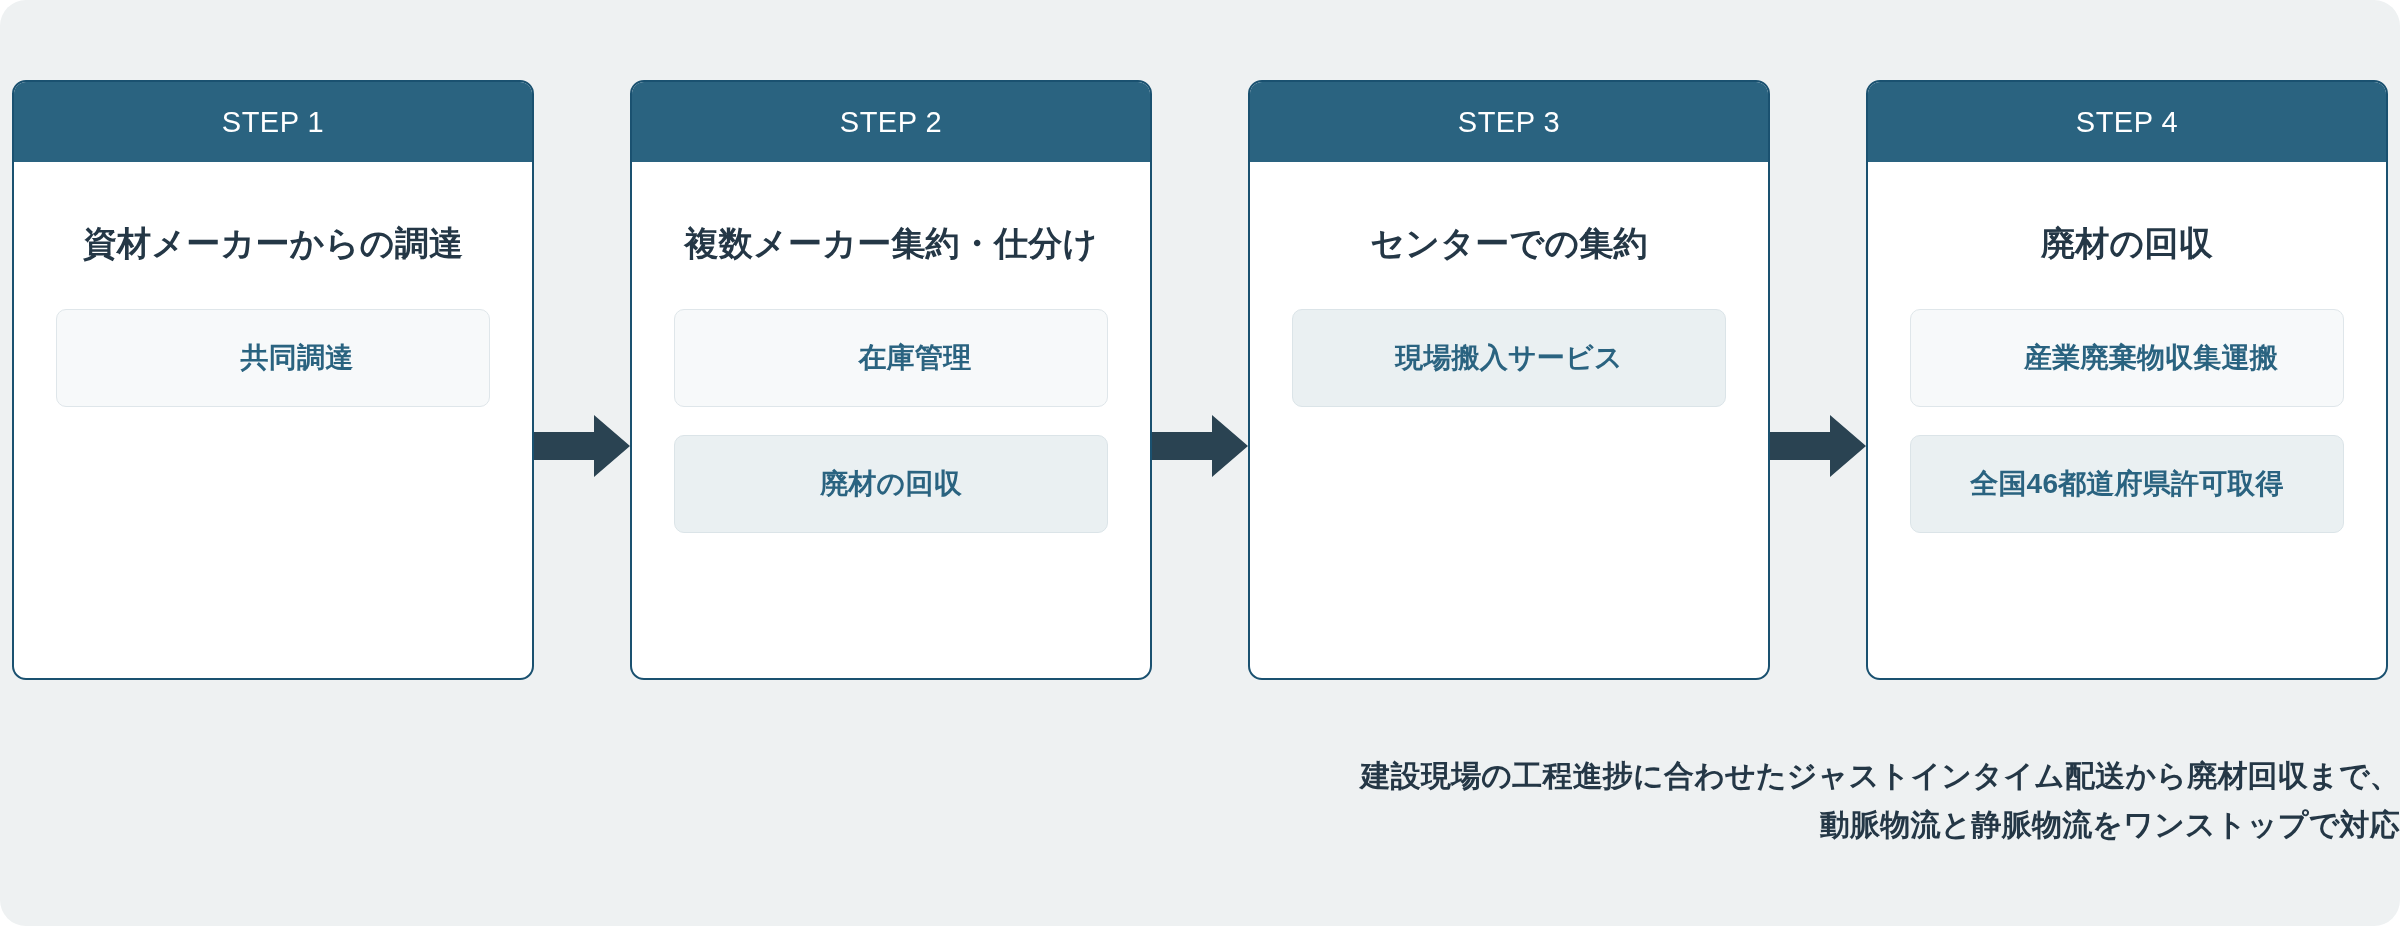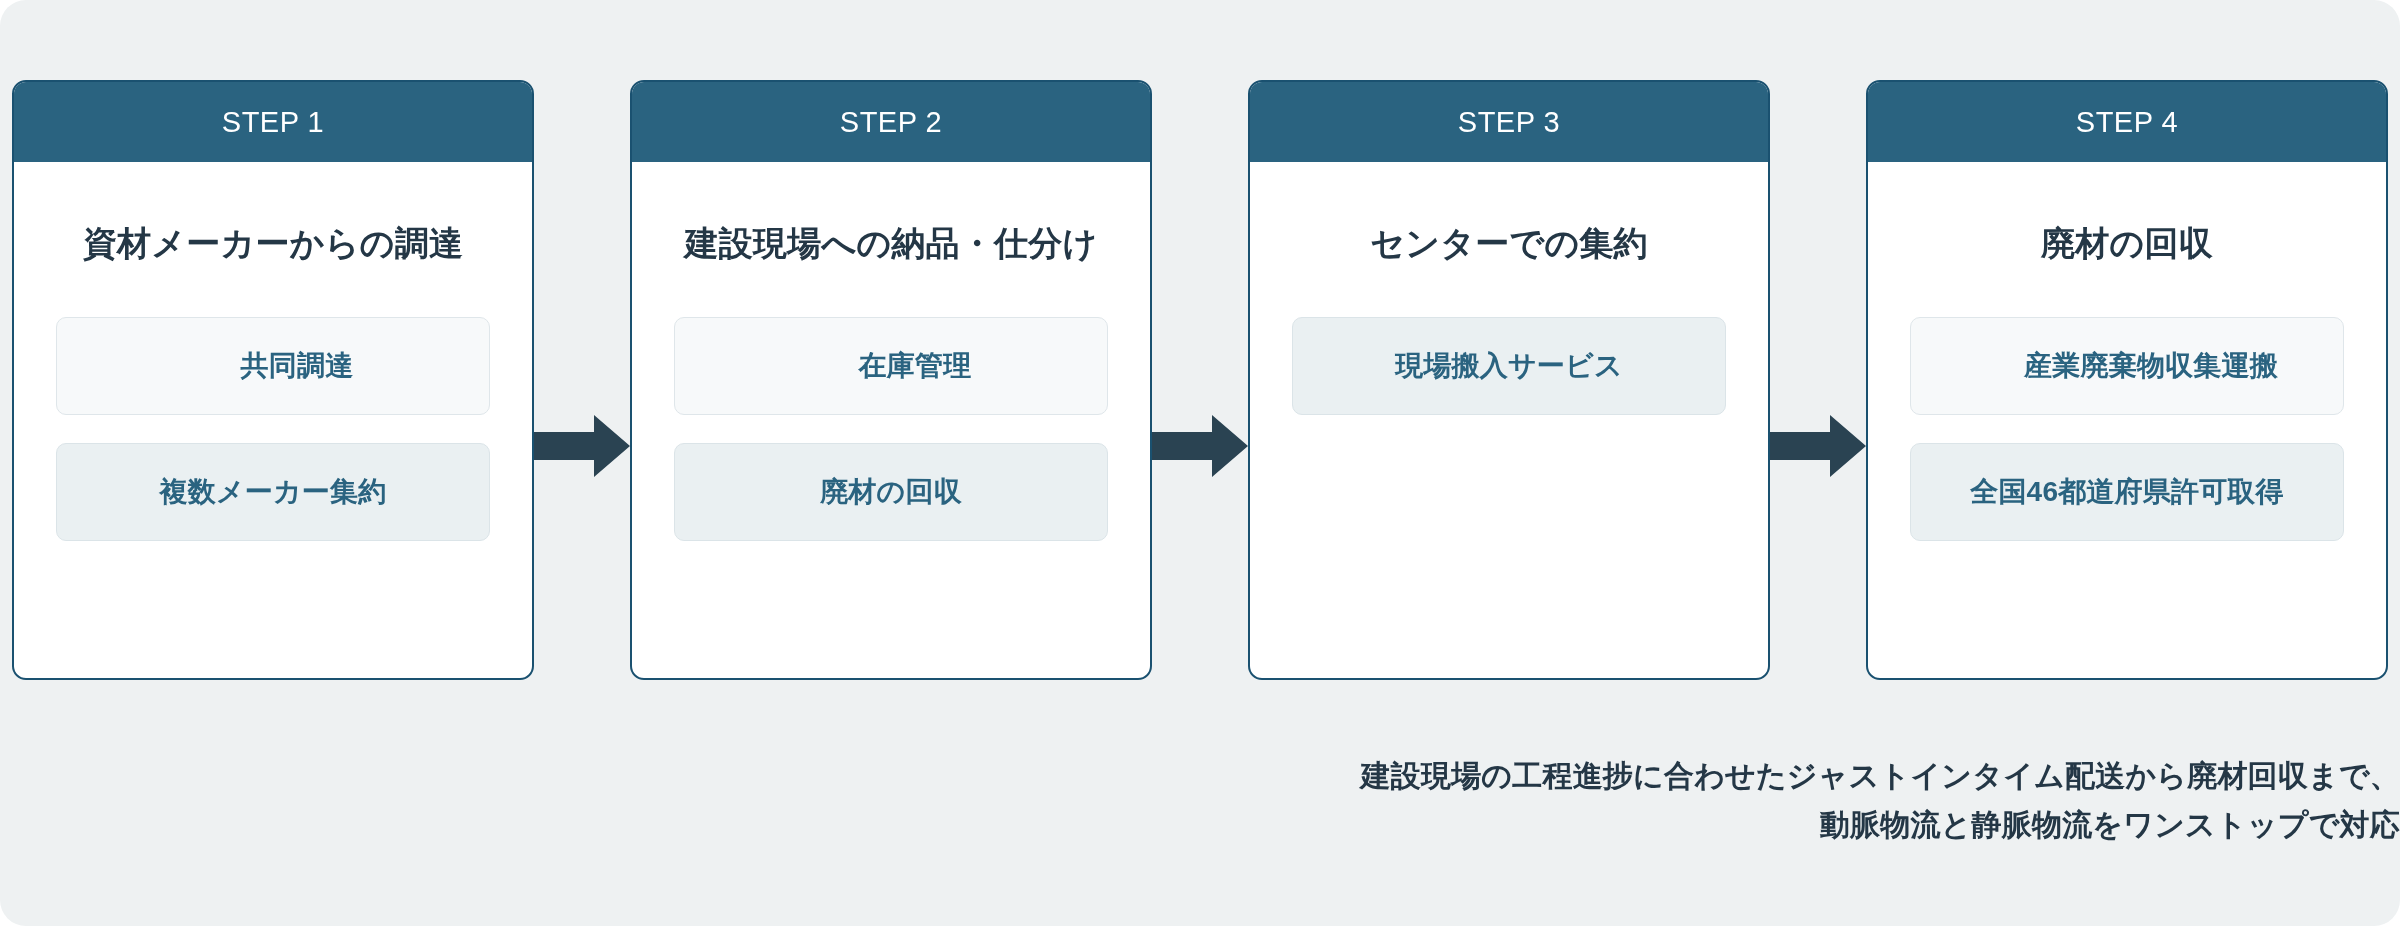--- a/index.html
+++ b/index.html
@@ -68,21 +68,20 @@
     white-space: nowrap;
   }
 
   .step-body {
     flex: 1 1 auto;
     display: flex;
     flex-direction: column;
     align-items: center;
     padding: 0 42px;
     box-sizing: border-box;
-    gap: 8px;
   }
 
   .step-title {
     margin-top: 60px;
     font-size: 34px;
     font-weight: 700;
     color: #243746;
     text-align: center;
     line-height: 1.25;
     letter-spacing: 0.2px;
@@ -160,37 +159,36 @@
   <div id="flow">
 
     <div class="step-card">
       <div class="step-header">
         <span class="step-header-label">STEP 1</span>
       </div>
       <div class="step-body">
         <div class="step-title">資材メーカーからの調達</div>
         <div class="chips">
           <div class="chip tone-a">共同調達</div>
-          <div class="chip tone-b">複数メーカー集約</div>
         </div>
       </div>
     </div>
 
     <div class="arrow-slot">
       <svg class="arrow-glyph" viewBox="0 0 96 62">
         <path d="M0 17 H60 V0 L96 31 L60 62 V45 H0 Z" fill="#2a4352"></path>
       </svg>
     </div>
 
     <div class="step-card">
       <div class="step-header">
         <span class="step-header-label">STEP 2</span>
       </div>
       <div class="step-body">
-        <div class="step-title">建設現場への納品・仕分け</div>
+        <div class="step-title">複数メーカー集約・仕分け</div>
         <div class="chips">
           <div class="chip tone-a">在庫管理</div>
           <div class="chip tone-b">廃材の回収</div>
         </div>
       </div>
     </div>
 
     <div class="arrow-slot">
       <svg class="arrow-glyph" viewBox="0 0 96 62">
         <path d="M0 17 H60 V0 L96 31 L60 62 V45 H0 Z" fill="#2a4352"></path>

